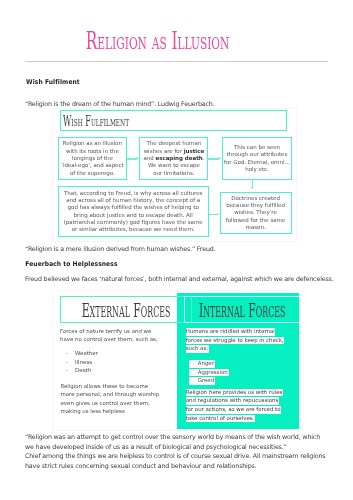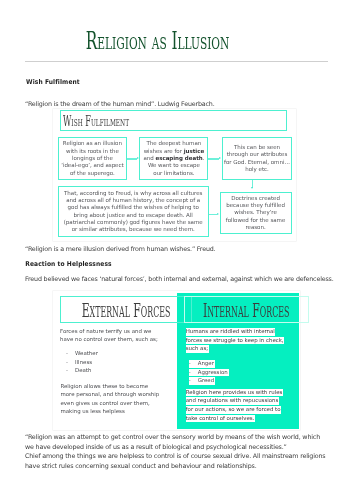--- a/index.html
+++ b/index.html
@@ -4,21 +4,21 @@
 <style>
   html,body{margin:0;padding:0;}
   body{width:353px;height:500px;background:#ffffff;overflow:hidden;
        font-family:"DejaVu Sans",sans-serif;-webkit-font-smoothing:antialiased;}
   .page{position:relative;width:353px;height:500px;}
 
   
   .title{position:absolute;left:0;top:28.5px;width:316px;text-align:center;
          font-family:"DejaVu Serif Condensed","DejaVu Serif",serif;
          font-variant:small-caps;font-weight:400;font-size:24.5px;letter-spacing:0px;
-         color:#14532d;line-height:24px;}
+         color:#ec4899;line-height:24px;}
   .title span{display:inline-block;transform:scaleX(0.693);transform-origin:center;}
   .rule{position:absolute;left:25px;top:61px;width:303px;height:1px;background:#cfcfcf;}
 
   
   .h2{position:absolute;font-family:"DejaVu Sans Condensed","DejaVu Sans",sans-serif;font-weight:bold;
       font-size:6.6px;color:#1e1e1e;letter-spacing:0.1px;}
   .body{position:absolute;font-family:"DejaVu Sans",sans-serif;font-size:6.35px;
         color:#3f3f3f;line-height:9.6px;letter-spacing:-0.175px;white-space:nowrap;}
 
   
@@ -99,31 +99,31 @@
   <div class="arrowr" style="left:137px;top:157.2px;"></div>
   <div class="conn" style="left:208.2px;top:158.4px;width:11.2px;height:1.2px;"></div>
   <div class="arrowr" style="left:219.4px;top:157.2px;"></div>
   <div class="conn" style="left:251.7px;top:179.8px;width:0.9px;height:8.4px;"></div>
   <div class="arrowd" style="left:250.9px;top:186.6px;"></div>
   <div class="conn" style="left:208.6px;top:213.9px;width:8.8px;height:1.2px;"></div>
   <div class="arrowr" style="left:217.3px;top:212.7px;"></div>
 
   <div class="body" style="left:25px;top:244px;">“Religion is a mere illusion derived from human wishes.” Freud.</div>
 
-  <div class="h2" style="left:25.3px;top:260.3px;">Reaction to Helplessness</div>
+  <div class="h2" style="left:25.3px;top:260.3px;">Feuerbach to Helplessness</div>
   <div class="body" style="left:25px;top:274px;width:305px;">Freud believed we faces ‘natural forces’, both internal and external, against which we are defenceless.</div>
 
   <div class="card" style="left:53px;top:291px;width:247px;height:139px;"></div>
   <div class="tealpanel" style="left:177.3px;top:293.4px;width:122px;height:136px;"></div>
 
   <div class="hdrbox big" style="left:60.1px;top:295.6px;width:132px;height:27.7px;justify-content:center;">
       <span style="transform-origin:center;">External Forces</span>
     </div>
 
-  <div class="hdrbox big" style="left:184px;top:295.6px;width:125px;height:27.7px;justify-content:center;border-color:#c4fcee;">
+  <div class="hdrbox big" style="left:184px;top:295.6px;width:116px;height:27.7px;justify-content:center;border-color:#c4fcee;">
       <span style="transform-origin:center;">Internal Forces</span>
     </div>
 
   <div class="ftxt" style="left:60px;top:327px;">
     <div>Forces of nature terrify us and we</div>
     <div>have no control over them, such as;</div>
   </div>
   <ul class="flist" style="left:66px;top:349px;">
     <li><i><span class="d">-</span><span>Weather</span></i></li>
     <li><i><span class="d">-</span><span>Illness</span></i></li>

